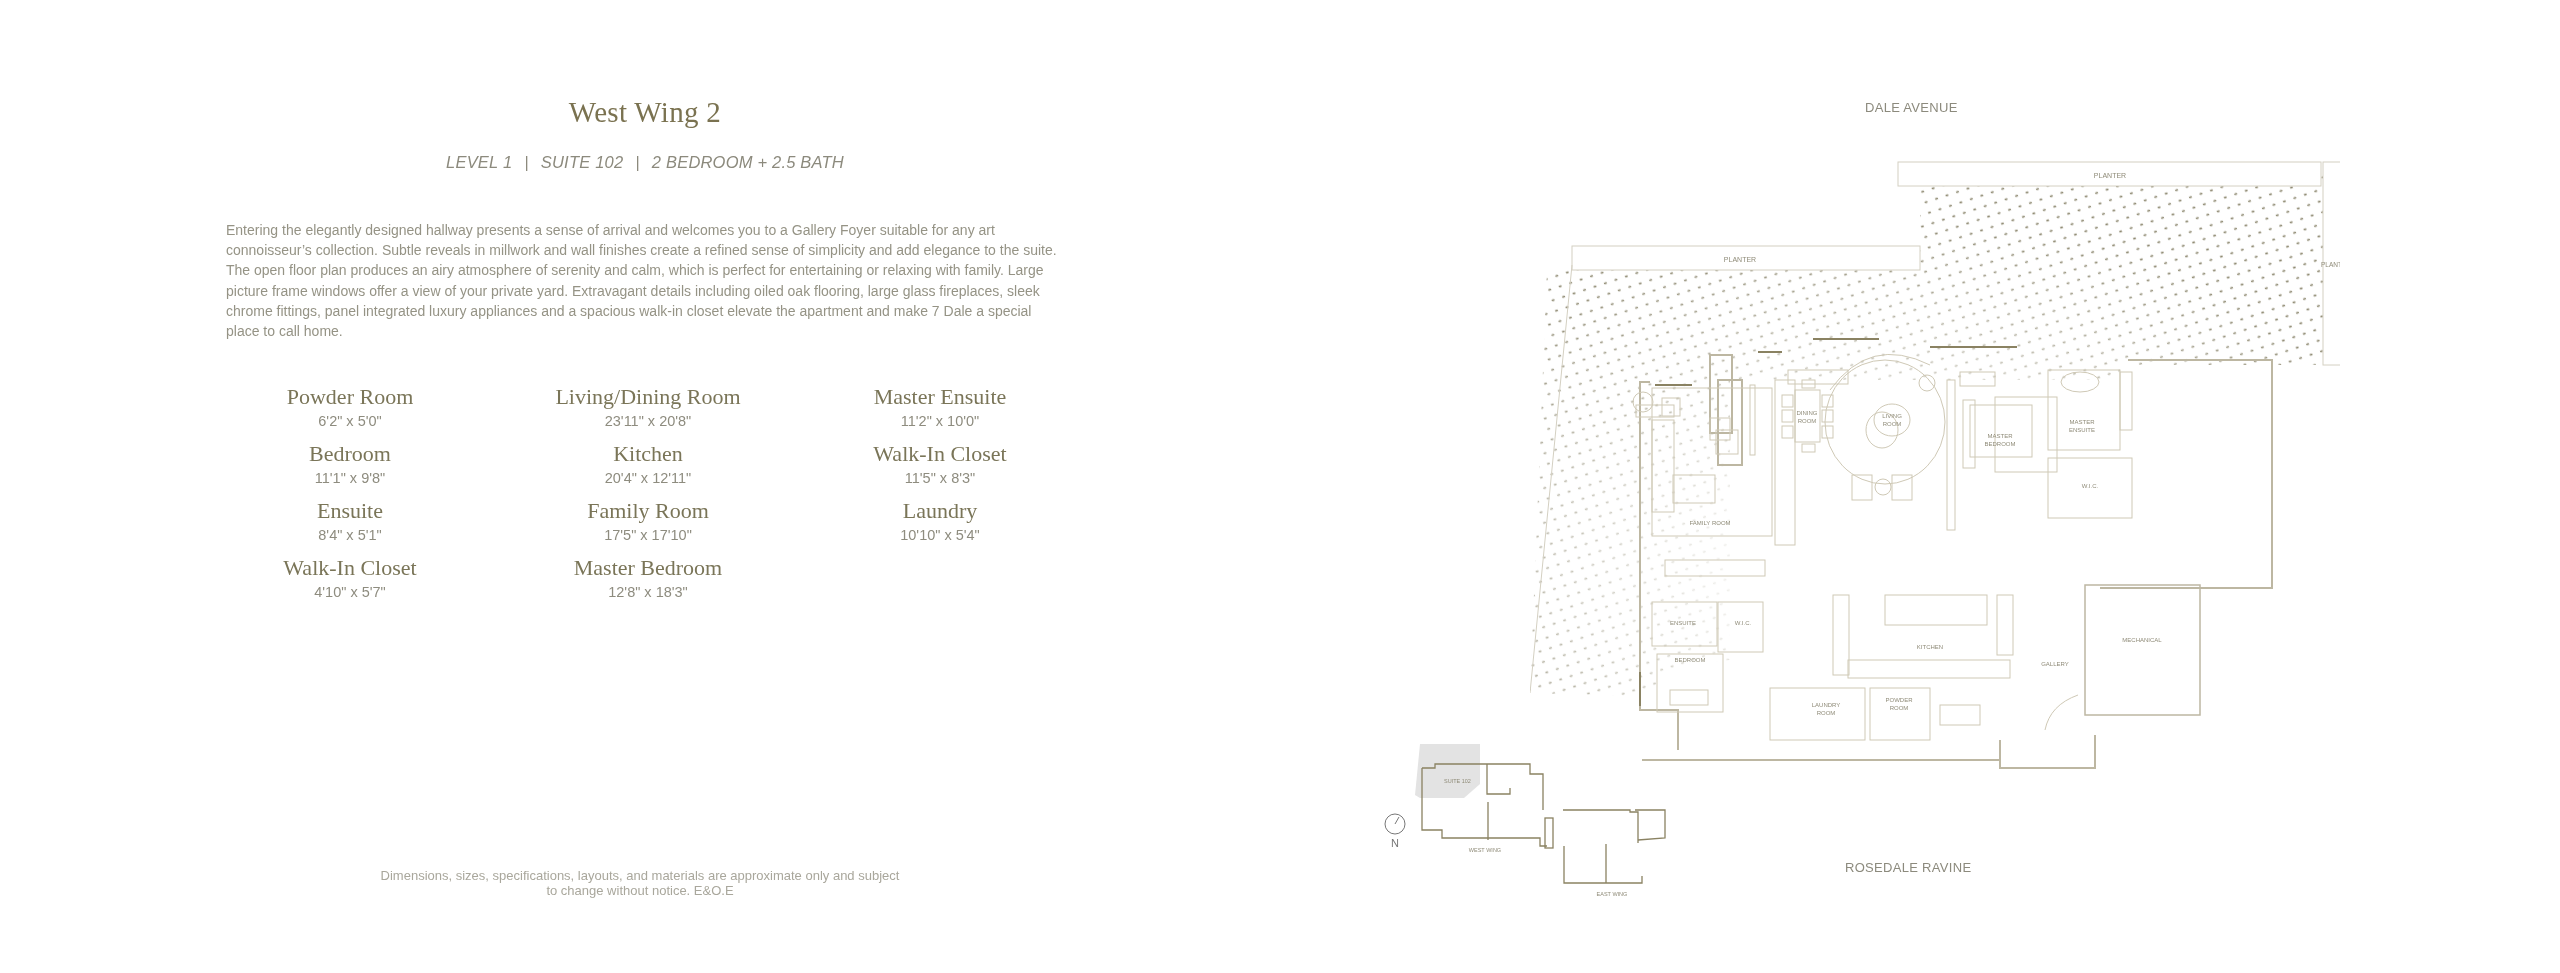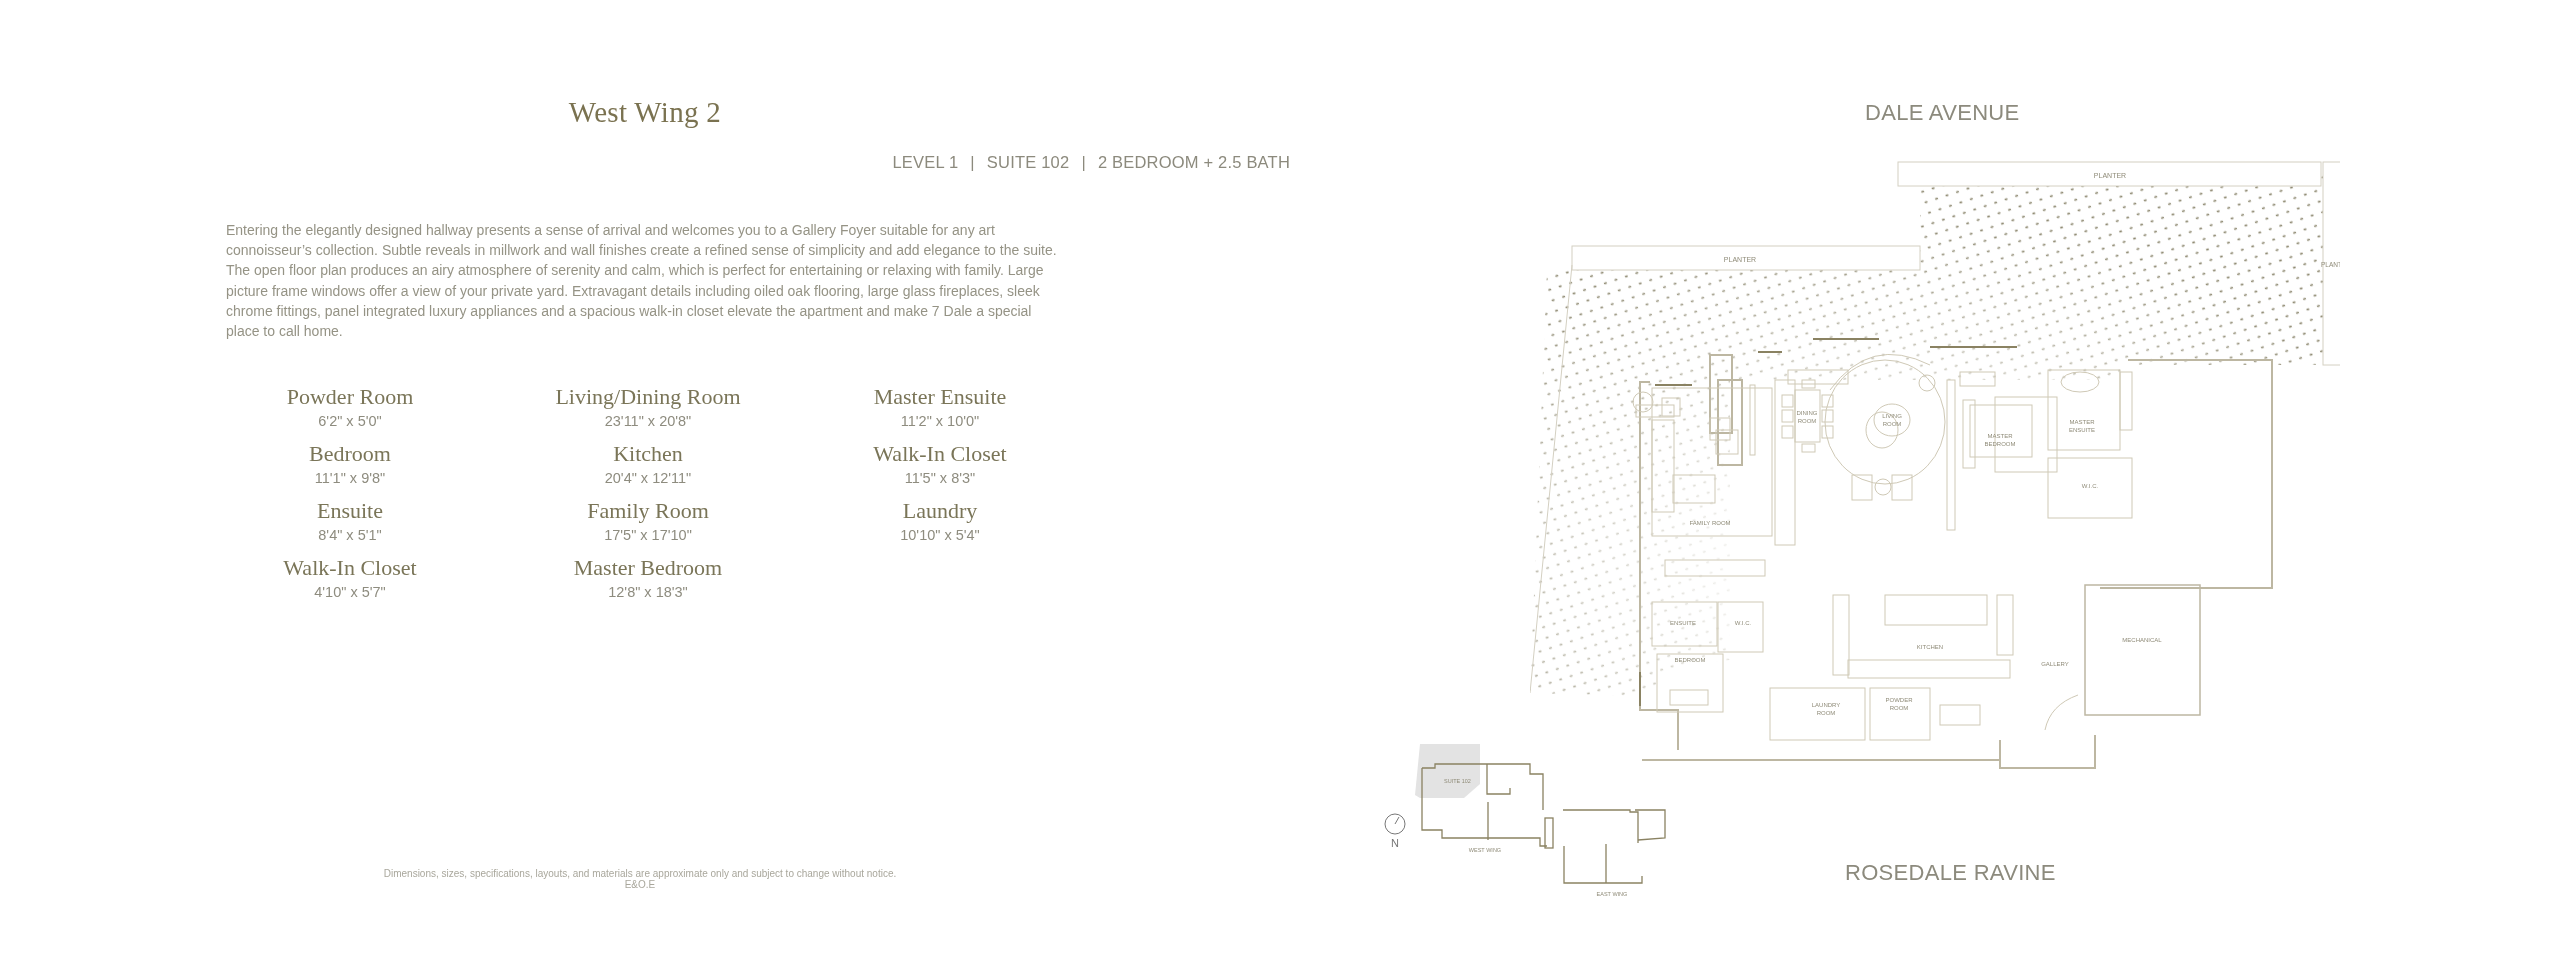--- a/index.html
+++ b/index.html
@@ -1,29 +1,29 @@
 <!DOCTYPE html>
 <html><head>
 <meta charset="utf-8">
 <style>
   html, body { margin:0; padding:0; background:#ffffff; }
   body { width:2560px; height:973px; position:relative; overflow:hidden; font-family:"Liberation Sans", sans-serif; color:#8a8776; }
   .left { position:absolute; left:0; top:0; width:1280px; height:973px; }
   .title { position:absolute; left:0; width:1290px; top:96px; text-align:center; font-family:"Liberation Serif", serif; font-size:29px; color:#7a7250; letter-spacing:0.3px; }
-  .specs { position:absolute; left:0; width:1290px; text-align:right; font-size:16.5px; color:#8c8a7d; letter-spacing:0.2px; }
+  .specs { position:absolute; left:0; width:1290px; text-align:center; font-size:16.5px; color:#8c8a7d; letter-spacing:0.2px;font-style:italic; }
   .specs.l1 { top:153px; }
   .specs.l2 { top:179px; }
   .specs .sep { display:inline-block; margin:0 12px; }
   .desc { position:absolute; left:226px; width:840px; top:220px; font-size:14px; line-height:20.2px; color:#959385; }
   .rooms { position:absolute; left:230px; top:384px; width:840px; height:220px; }
   .room { position:absolute; width:240px; text-align:center; }
   .room .rn { font-family:"Liberation Serif", serif; font-size:22px; color:#7a7558; }
   .room .rd { font-size:14.5px; color:#8e8c7f; margin-top:3px; }
-  .disclaimer { position:absolute; left:380px; width:520px; top:868px; text-align:center; font-size:10px; color:#a9a79c; }
-  .street { position:absolute; font-size:22px; color:#8c8a7d; letter-spacing:0.3px; }
+  .disclaimer { position:absolute; left:380px; width:520px; top:868px; text-align:center; font-size:13px; color:#a9a79c; }
+  .street { position:absolute; font-size:13px; color:#8c8a7d; letter-spacing:0.3px; }
   .street.top { left:1865px; top:100px; }
   .street.bottom { left:1845px; top:860px; }
   .plan { position:absolute; left:1530px; top:140px; width:810px; height:640px; }
   .keyplan { position:absolute; left:1380px; top:740px; width:330px; height:180px; }
   .lbl { font-family:"Liberation Sans", sans-serif; fill:#8f8b78; }
 </style>
 </head>
 <body>
 
 <div class="left">

